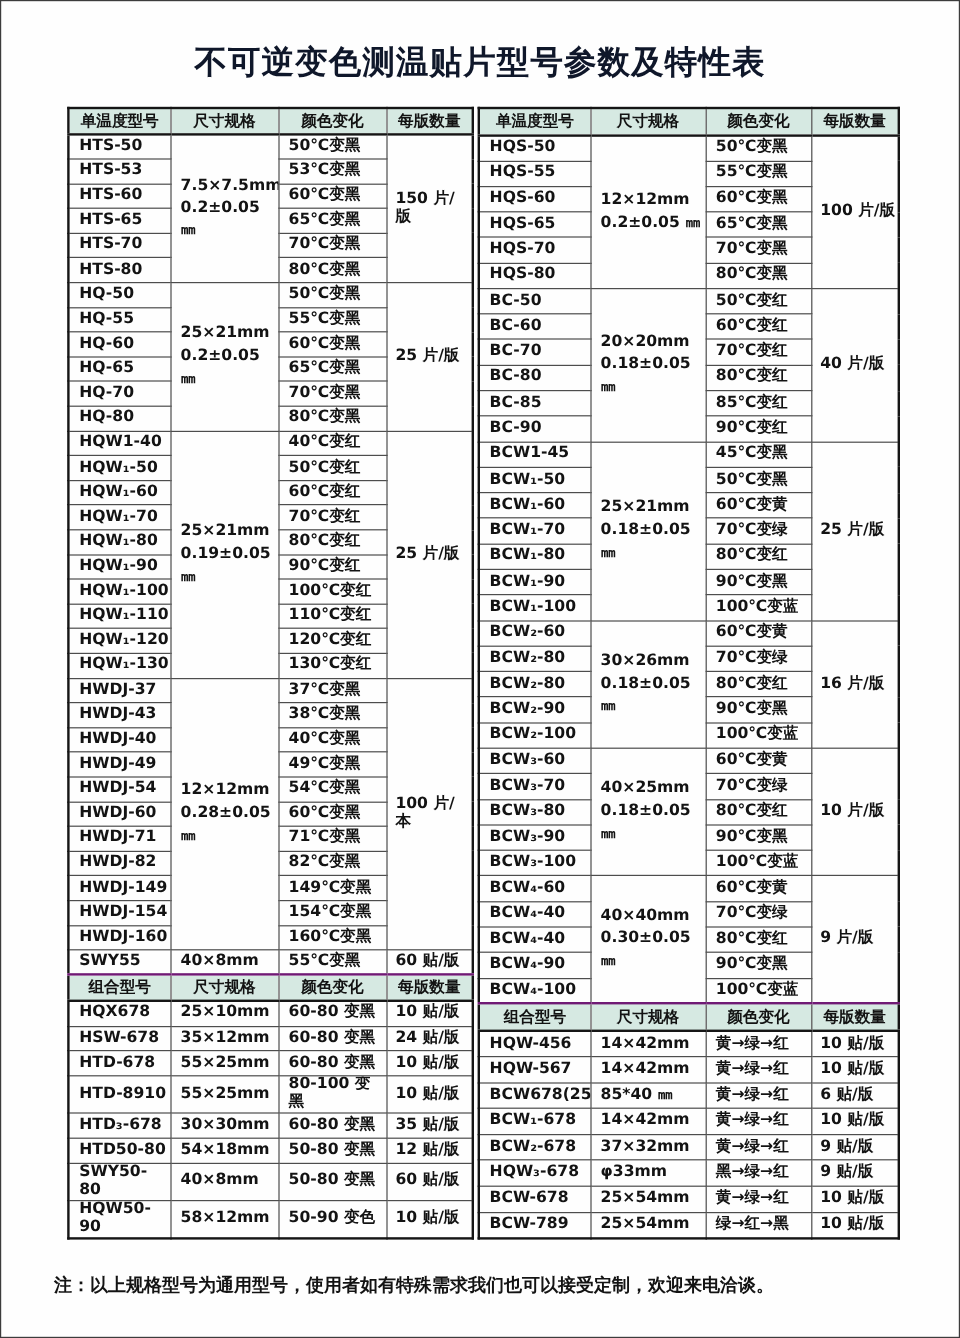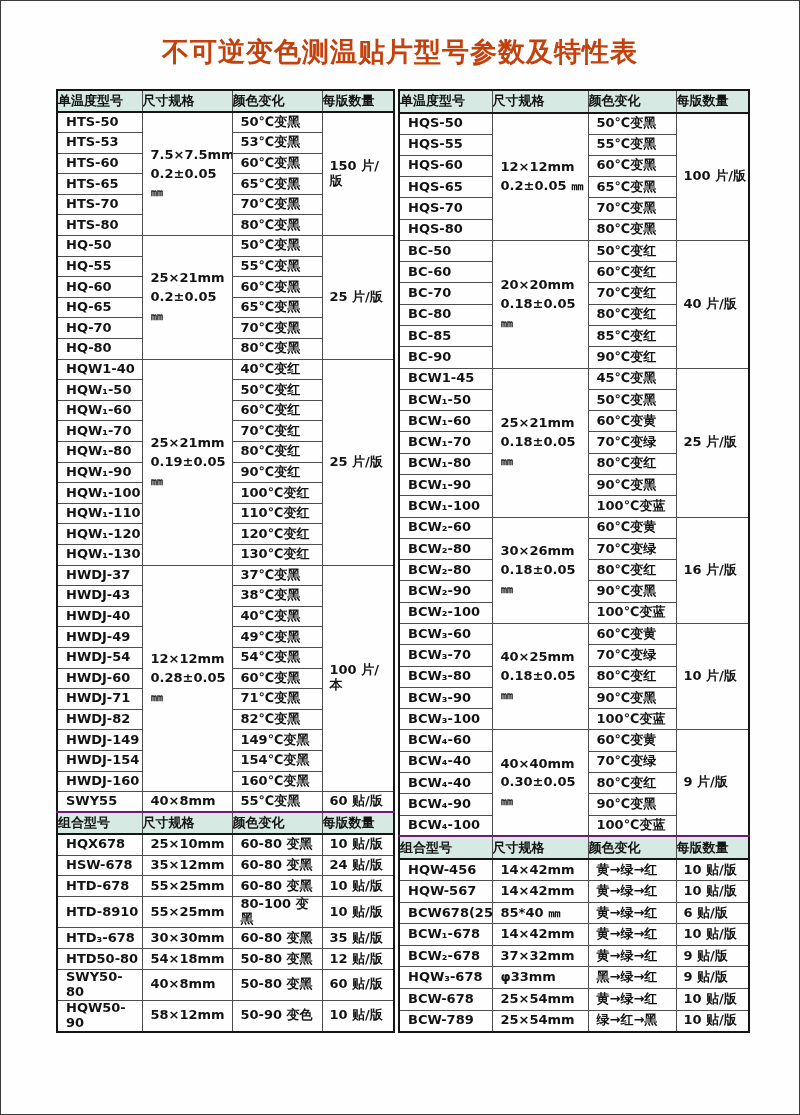--- a/index.html
+++ b/index.html
@@ -16,21 +16,21 @@
     background: #fefefe;
     border: 1px solid #3c3c3c;
   }
   .title {
     position: absolute;
     top: 33px; left: 0;
     width: 100%;
     text-align: center;
     font-size: 27px;
     font-weight: 800;
-    color: #c2410c;
+    color: #0f172a;
     letter-spacing: 1px;
   }
   .tables {
     position: absolute;
     left: 55px; top: 88px;
     display: flex;
     gap: 3px;
   }
   table {
     border-collapse: collapse;
@@ -41,21 +41,21 @@
   table.t-right { width: 350px; }
   th, td {
     border: 1px solid #4d4d4d;
     font-size: 13px;
     font-weight: bold;
     color: #131313;
     overflow: hidden;
   }
   th {
     background: #d6e9e2;
-    text-align: left;
+    text-align: center;
     height: 22px;
     border-bottom: 2px solid #151515;
     padding: 0;
   }
   tr.combo-header th {
     border-top: 2px solid #701a75;
   }
   td {
     height: 20.6px;
     text-align: left;
@@ -523,13 +523,14 @@
           <tr class="combo">
             <td>BCW-789</td>
             <td>25×54mm</td>
             <td>绿→红→黑</td>
             <td class="qty">10 贴/版</td>
           </tr>
         </tbody>
     </table>
   </div>
 
+  <div class="note">注：以上规格型号为通用型号，使用者如有特殊需求我们也可以接受定制，欢迎来电洽谈。</div>
 </div>
 
 </body></html>

